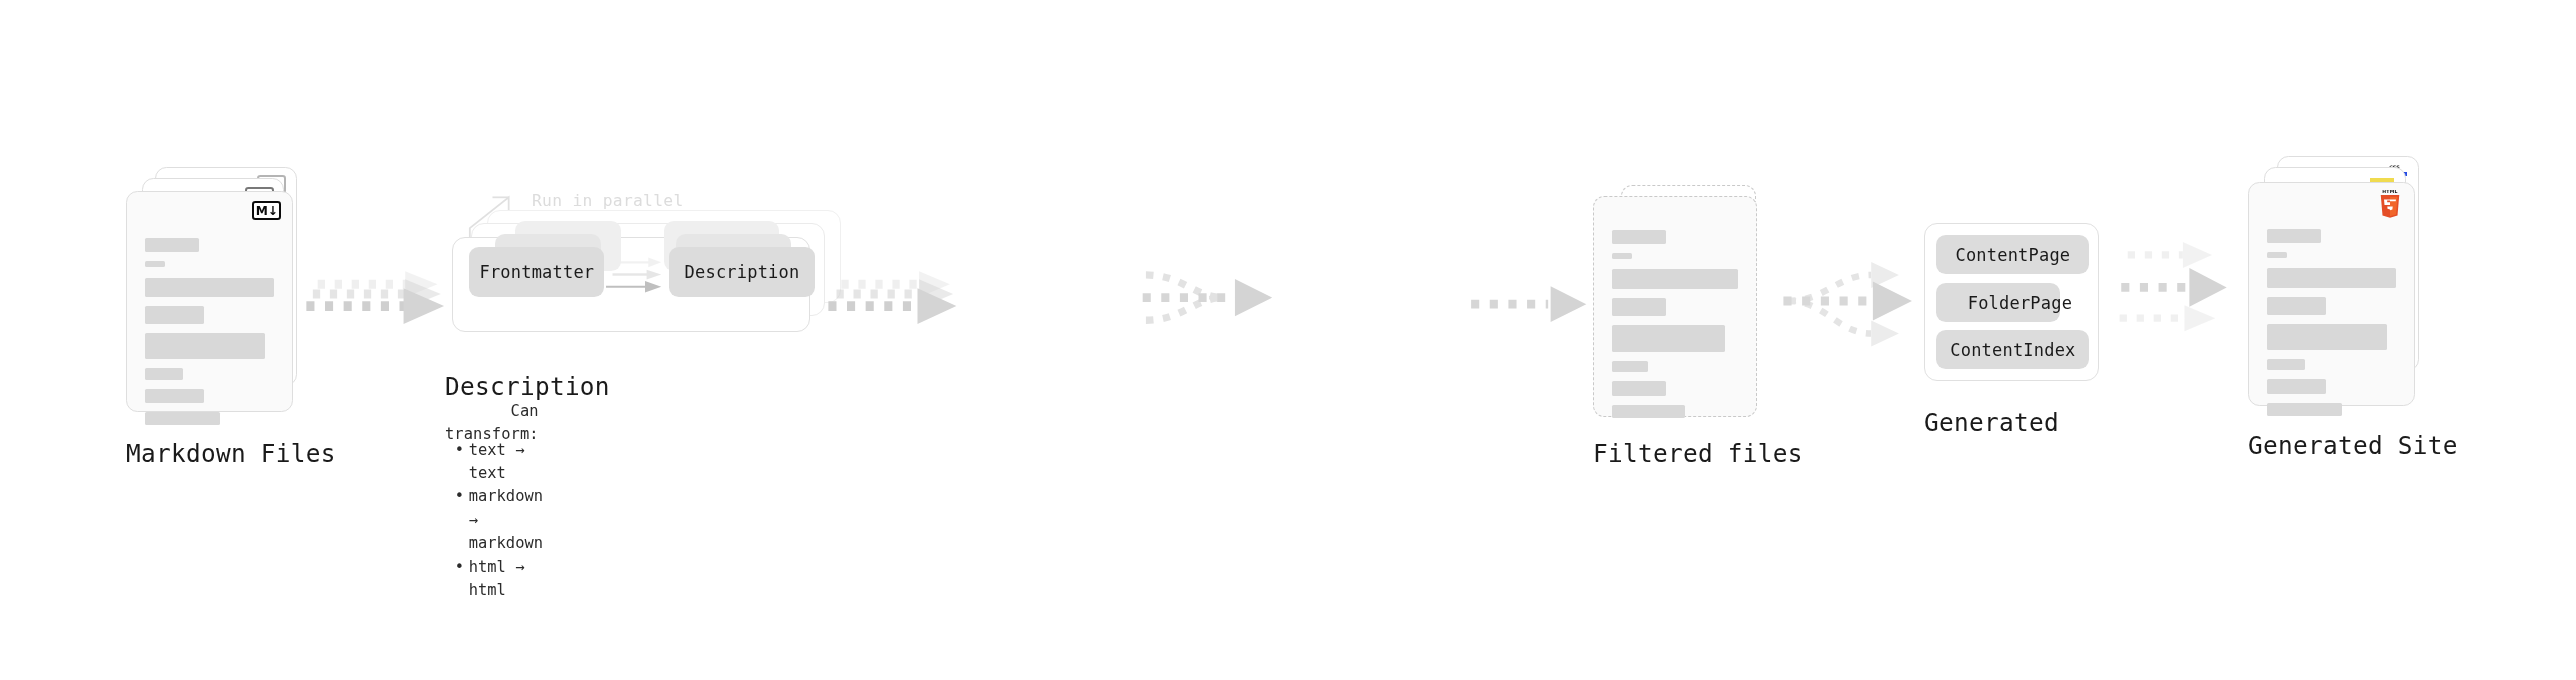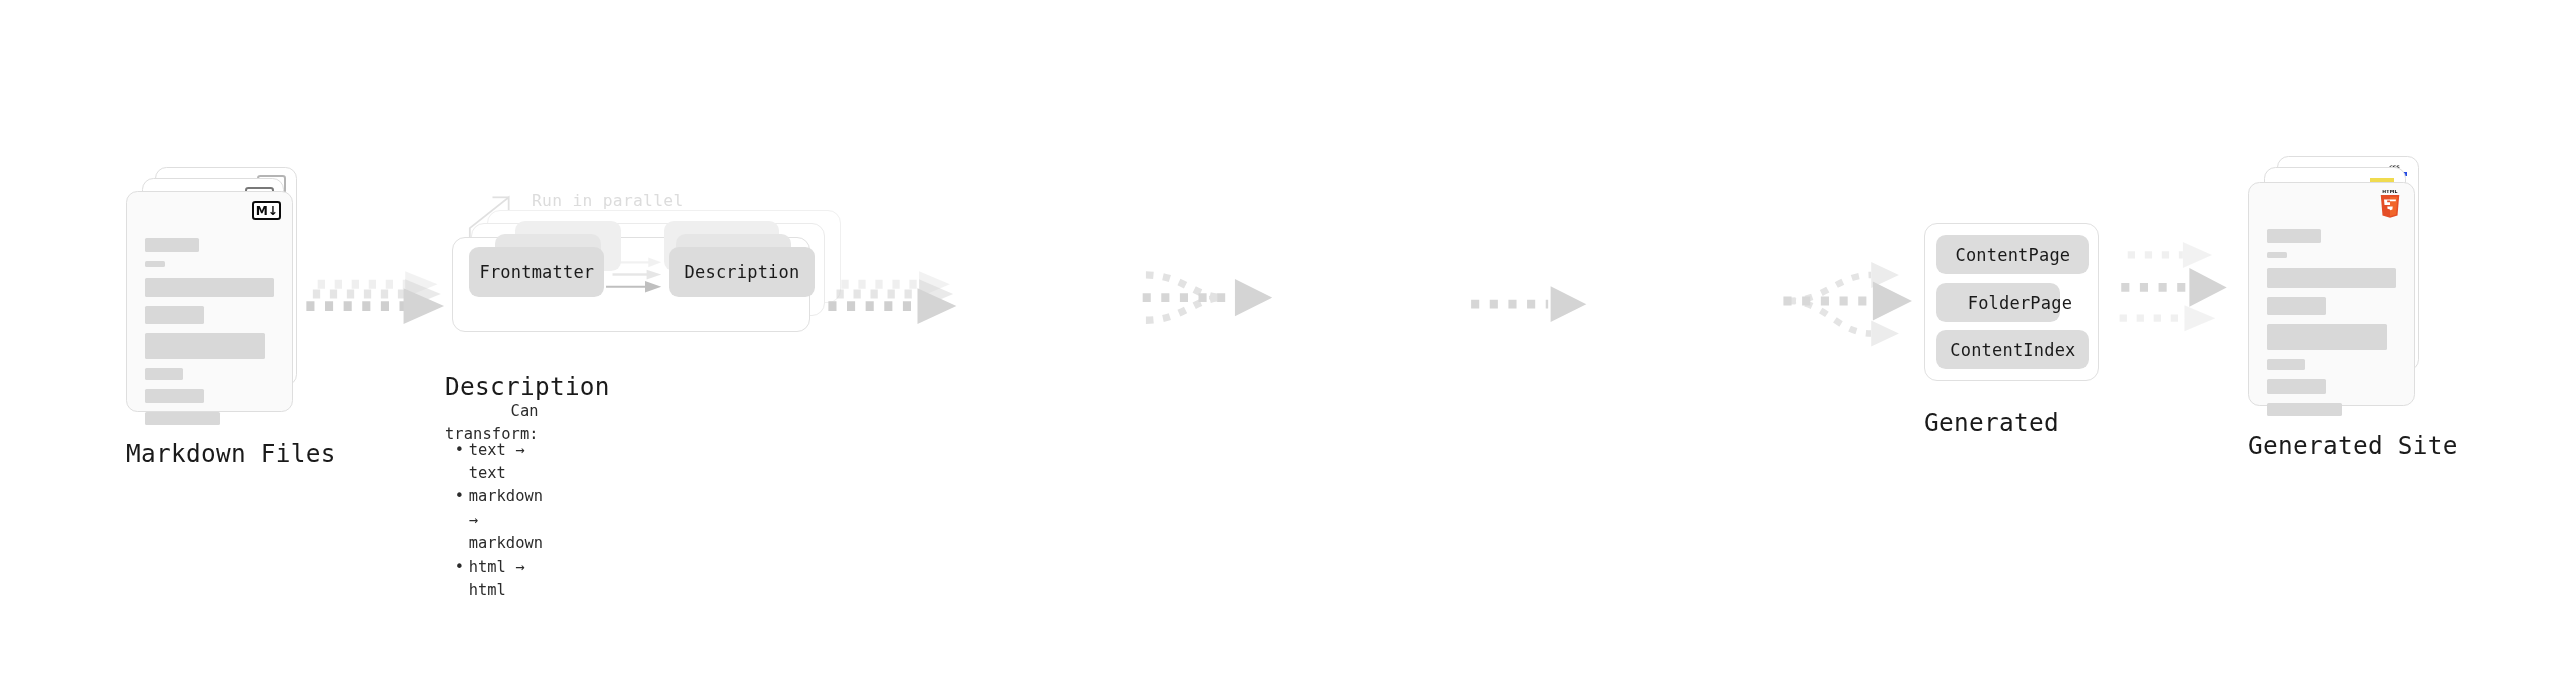--- a/index.html
+++ b/index.html
@@ -246,20 +246,39 @@
     <line x1="10" y1="44" x2="120" y2="44" stroke="#d6d6d6" stroke-width="11" stroke-dasharray="10 13"></line>
     <polygon points="124,21 170,44 124,67" fill="#d4d4d4"></polygon>
   </svg>
 
 
   <svg class="svg-layer" style="left:1463px; top:283px;" width="146" height="65" viewBox="0 0 180 80">
     <line x1="10" y1="26" x2="105" y2="26" stroke="#d6d6d6" stroke-width="11" stroke-dasharray="10 13"></line>
     <polygon points="108,4 152,26 108,48" fill="#d4d4d4"></polygon>
   </svg>
 
+  <div class="stage-block" style="left:1593px; top:185px;">
+    <div class="card-stack" style="width:175px; height:244px;">
+      <div class="doc dashed back2" style="left:28px; top:0px; width:135px; height:202px;"></div>
+      <div class="doc dashed front" style="left:0px; top:11.4px; width:164px; height:221px;">
+        <div class="doc-lines" style="top:32.5px;">
+          <div class="ln" style="width:54px; height:14px;"></div>
+          <div class="ln" style="width:19.5px; height:5.7px; margin-bottom:10.6px;"></div>
+          <div class="ln" style="width:100%; height:19.5px;"></div>
+          <div class="ln" style="width:54px; height:18px;"></div>
+          <div class="ln" style="width:90%; height:27px;"></div>
+          <div class="ln" style="width:36px; height:11.4px;"></div>
+          <div class="ln" style="width:54px; height:15.4px;"></div>
+          <div class="ln" style="width:73px; height:13px;"></div>
+        </div>
+      </div>
+    </div>
+
+    <div class="stage-title" style="position:absolute; left:0px; top:254px;">Filtered files</div>
+  </div>
 
   <svg class="svg-layer" style="left:1780px; top:244px;" width="163" height="122" viewBox="0 0 200 150">
     <path d="M 10 70 C 56 70 70 38 112 38" fill="none" stroke="#e4e4e4" stroke-width="8" stroke-dasharray="9 12"></path>
     <polygon points="112,22 146,38 112,54" fill="#ececec"></polygon>
     <path d="M 10 70 C 56 70 70 110 112 110" fill="none" stroke="#e4e4e4" stroke-width="8" stroke-dasharray="9 12"></path>
     <polygon points="112,94 146,110 112,126" fill="#ececec"></polygon>
     <line x1="4" y1="70" x2="112" y2="70" stroke="#d8d8d8" stroke-width="11" stroke-dasharray="10 13"></line>
     <polygon points="114,46 162,70 114,94" fill="#d4d4d4"></polygon>
   </svg>
 

